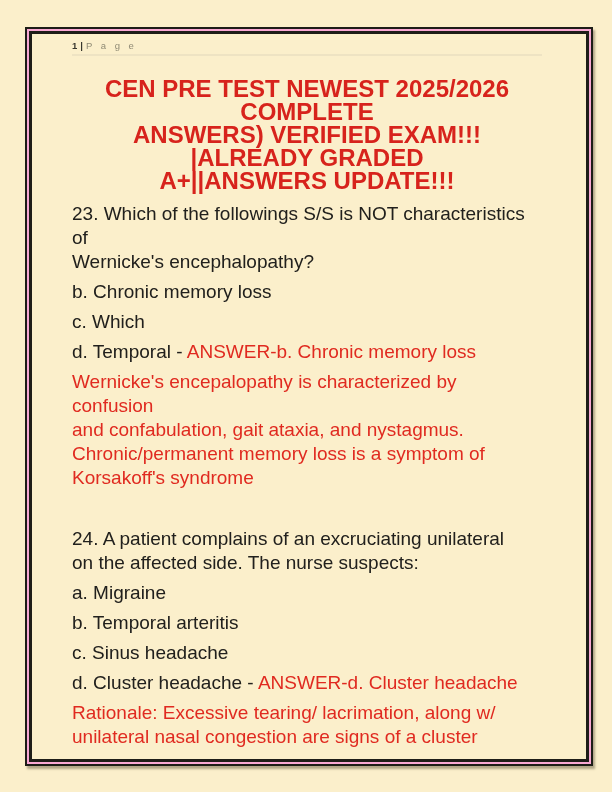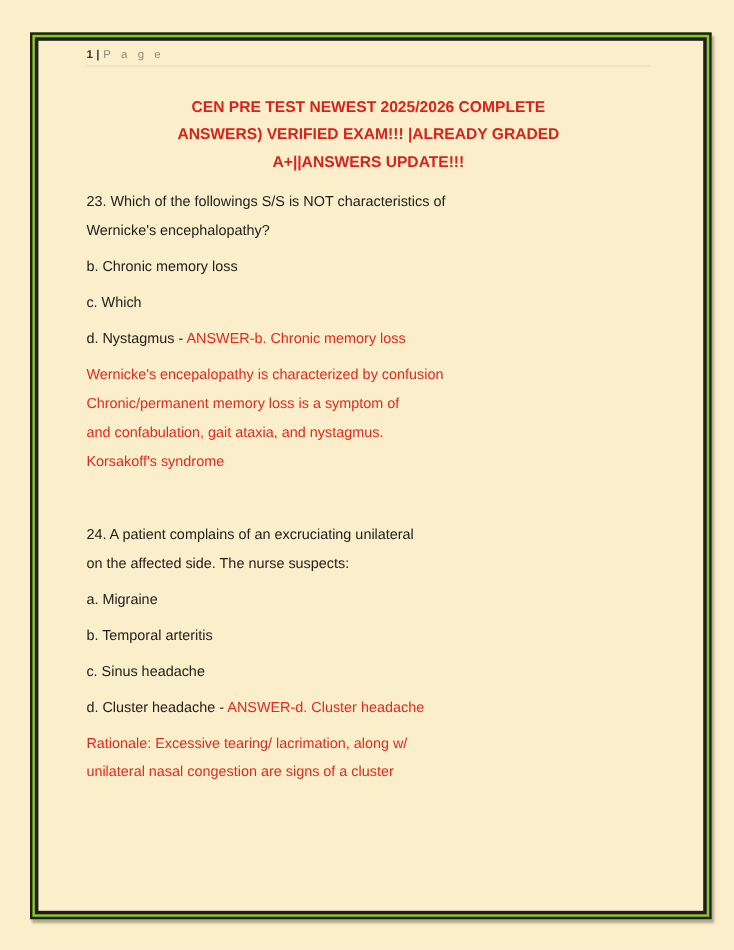--- a/index.html
+++ b/index.html
@@ -15,21 +15,21 @@
     overflow: hidden;
     position: relative;
   }
   .frame-outer {
     position: absolute;
     left: 25px;
     top: 27px;
     width: 560px;
     height: 731px;
     border: 2px solid #1e1d18;
-    background: #84cc16;
+    background: #f9a8d4;
     padding: 2px;
     box-sizing: content-box;
     box-shadow: 2px 3px 2px rgba(105, 95, 70, 0.5);
   }
   .frame-inner {
     width: 100%;
     height: 100%;
     border: 3px solid #1e1d18;
     box-sizing: border-box;
     background: #fbefcb;
@@ -54,30 +54,30 @@
     font-weight: bold;
     color: #39372e;
     margin: 0 3px;
   }
   .page-header .plabel {
     letter-spacing: 3px;
     color: #8f8a74;
   }
   .doc-title {
     margin: 21px 0 10px 0;
-    font-size: 13px;
+    font-size: 24px;
     line-height: 23px;
     font-weight: bold;
     color: #d7231c;
     text-align: center;
   }
   .doc-title .tline { display: block; }
   p {
     margin: 0 0 6px 0;
-    font-size: 12px;
+    font-size: 19px;
     line-height: 24px;
   }
   p .line { display: block; }
   .red { color: #e02a20; }
   .spacer { height: 31px; }
 </style>
 </head>
 <body>
 
 <div class="frame-outer">
@@ -94,25 +94,25 @@
         <span class="tline">A+||ANSWERS UPDATE!!!</span>
       </div>
 
       <section>
         <p>
           <span class="line">23. Which of the followings S/S is NOT characteristics of</span>
           <span class="line">Wernicke's encephalopathy?</span>
         </p>
         <p>b. Chronic memory loss</p>
         <p>c. Which</p>
-        <p><span>d. Nystagmus - </span><span class="red">ANSWER-b. Chronic memory loss</span></p>
+        <p><span>d. Temporal - </span><span class="red">ANSWER-b. Chronic memory loss</span></p>
         <p class="red">
           <span class="line">Wernicke's encepalopathy is characterized by confusion</span>
+          <span class="line">and confabulation, gait ataxia, and nystagmus.</span>
           <span class="line">Chronic/permanent memory loss is a symptom of</span>
-          <span class="line">and confabulation, gait ataxia, and nystagmus.</span>
           <span class="line">Korsakoff's syndrome</span>
         </p>
       </section>
 
       <div class="spacer"></div>
 
       <section>
         <p>
           <span class="line">24. A patient complains of an excruciating unilateral</span>
           <span class="line">on the affected side. The nurse suspects:</span>

